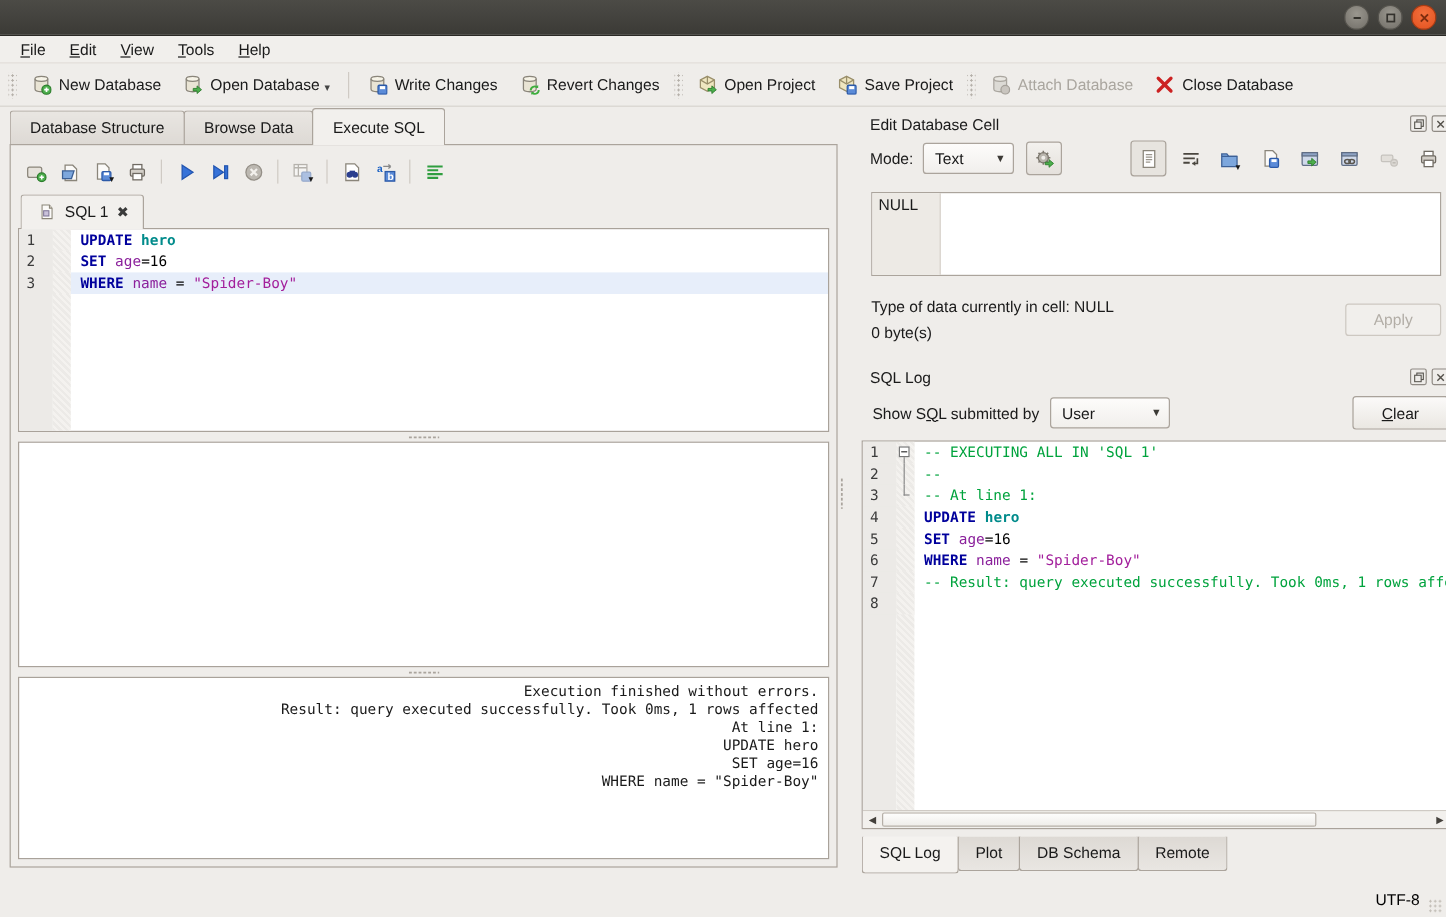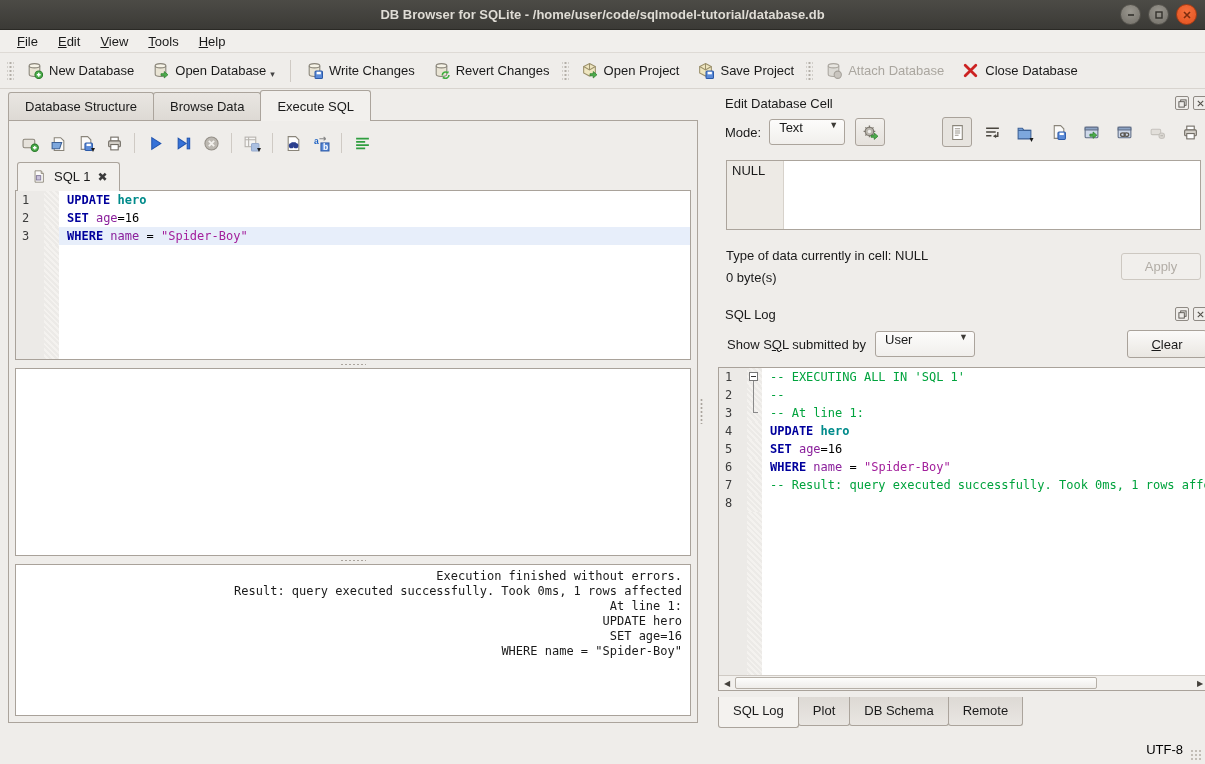--- a/index.html
+++ b/index.html
@@ -105,21 +105,21 @@
   
   .right-col{ position:absolute; left:718px; top:90px; width:491px; height:641px; display:flex; flex-direction:column; }
   .dock-title{ height:24px; display:flex; align-items:center; padding:2px 2px 0 7px; }
   .dock-title .dtitle{ flex:1; }
   .dock-btn{ width:14px; height:14px; border:1px solid #8f8a84; border-radius:2px; margin-left:4px;
     display:flex; align-items:center; justify-content:center; color:#55524c; background:#efedea; }
   .dock-btn svg{ display:block; }
 
   .mode-row{ height:36px; display:flex; align-items:center; gap:8px; padding:2px 2px 2px 7px; }
   .combo{ height:26px; background:linear-gradient(#fdfcfb,#f1efec); border:1px solid #aba49c; border-radius:3px;
-    display:flex; align-items:flex-start; padding:0 6px 0 9px; gap:14px; }
+    display:flex; align-items:center; padding:0 6px 0 9px; gap:14px; }
   .combo .cval{ flex:1; }
   .combo .carrow{ font-size:9px; color:#3c3a36; }
   .mode-combo{ width:76px; }
   .gear-btn{ width:30px; height:28px; border:1px solid #aba49c; border-radius:3px;
     background:linear-gradient(#f3f1ee,#e5e1dc); display:flex; align-items:center; justify-content:center; margin-left:2px; }
   .cellbar-icons{ display:flex; align-items:center; gap:7px; margin-left:auto; padding-right:4px; }
   .cbtn{ width:26px; height:26px; display:flex; align-items:center; justify-content:center; border-radius:3px; }
   .cbtn.toggled{ border:1px solid #a9a29a; background:#e7e4df; width:30px; height:30px; }
 
   .cell-editor{ margin:10px 8px 0 8px; height:70px; border:1px solid #aba49c; background:#fff; display:flex; }
@@ -152,21 +152,20 @@
   
   .statusbar{ position:absolute; left:0; bottom:0; width:100%; height:29px; display:flex; align-items:center; }
   .status-encoding{ margin-left:auto; margin-right:22px; color:#000000; }
   .grip{ position:absolute; right:3px; bottom:3px; width:12px; height:12px;
     background-image:radial-gradient(#c2bdb6 1px, transparent 1.1px); background-size:4px 4px; }
 </style>
 </head>
 <body>
 
 <div class="titlebar">
-  <span class="titlebar-text">DB Browser for SQLite - /home/user/code/sqlmodel-tutorial/database.db</span>
   <div class="win-controls">
     <div class="win-btn">
       <svg width="10" height="10" viewBox="0 0 10 10">
           <path d="M2 5h6" stroke="#33312c" stroke-width="1.6"></path>
         </svg>
     </div>
     <div class="win-btn">
       <svg width="10" height="10" viewBox="0 0 10 10">
           <rect x="2" y="2" width="6" height="6" fill="none" stroke="#33312c" stroke-width="1.4"></rect>
         </svg>

